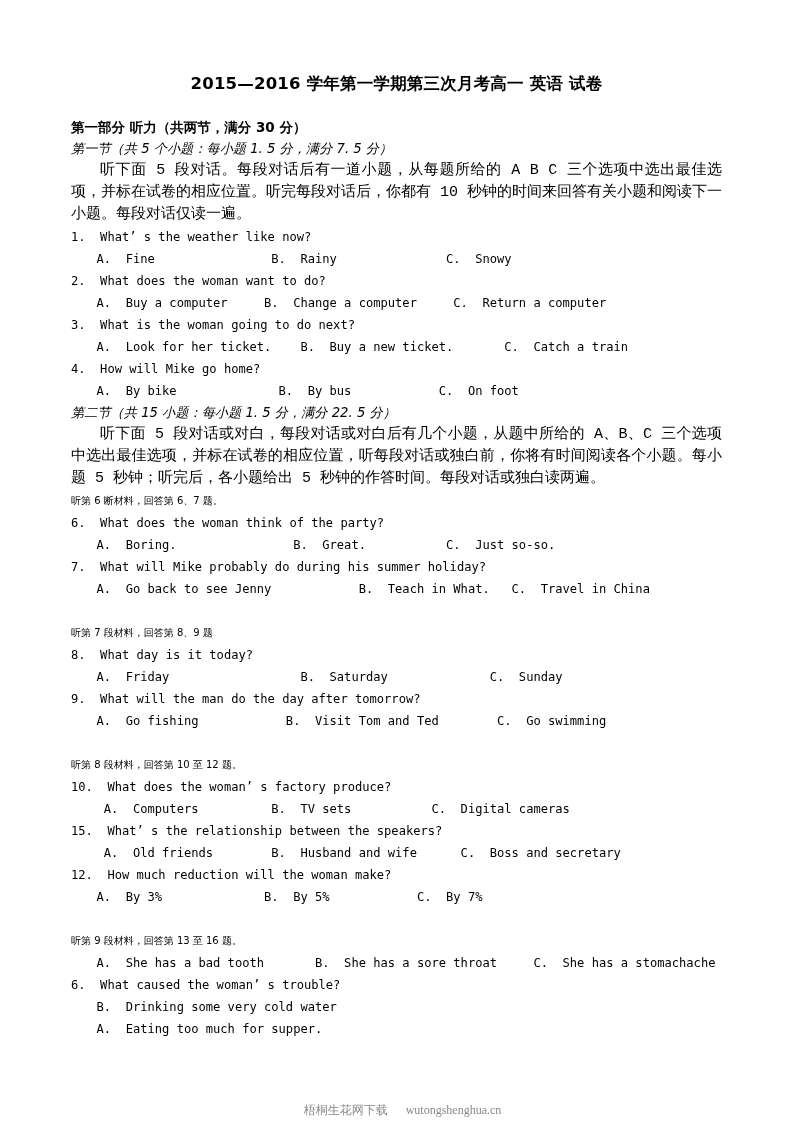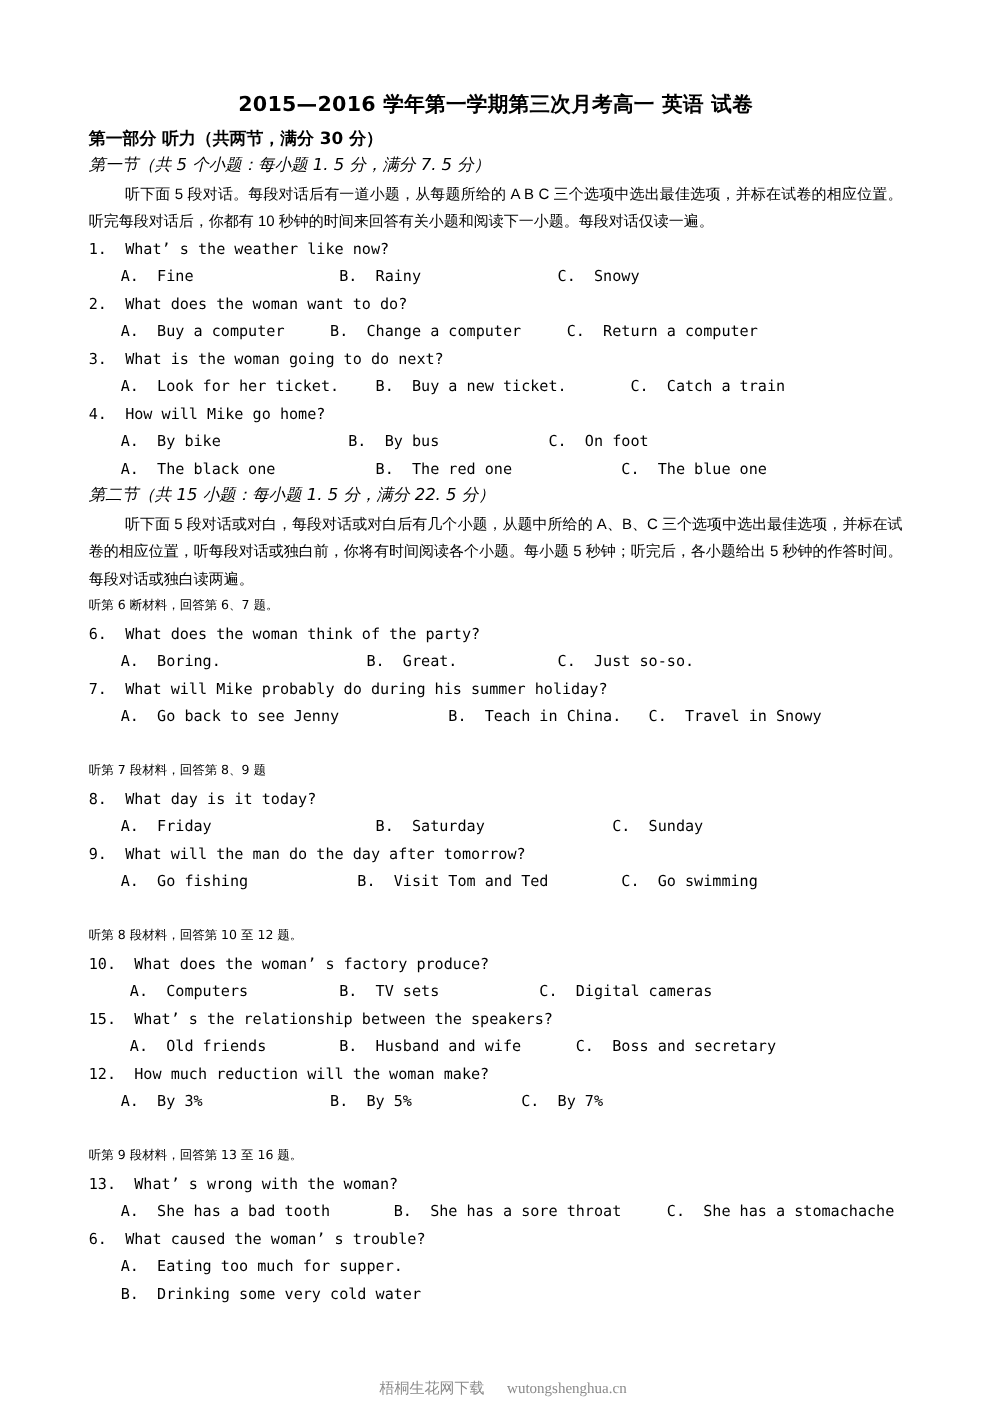--- a/index.html
+++ b/index.html
@@ -32,42 +32,42 @@
     font-weight: bold;
     font-size: 16.5px;
     letter-spacing: 0.2px;
     line-height: 24px;
     white-space: nowrap;
   }
   
   .content {
     position: absolute;
     left: 71px;
-    top: 100px;
+    top: 116px;
     width: 655px;
   }
   .sec-head {
     font-family: "DejaVu Sans", "Liberation Sans", sans-serif;
     font-weight: bold;
     font-size: 13.5px;
     line-height: 22px;
     white-space: nowrap;
     margin: 0;
   }
   .cn-line {
     font-family: "DejaVu Sans", "Liberation Sans", sans-serif;
     font-size: 13.2px;
     line-height: 22px;
     white-space: nowrap;
     margin: 0;
     font-style: italic;
   }
   .cn-para {
-    font-family: Liberation Sans, sans-serif;
-    font-size: 12px;
+    font-family: Liberation Mono, monospace;
+    font-size: 15px;
     line-height: 22px;
     margin: 0;
     text-align: justify;
     text-align-last: left;
     text-justify: inter-character;
     width: 651px;
     text-indent: 29px;
   }
   .cn-head {
     font-family: "DejaVu Sans", "Liberation Sans", sans-serif;
@@ -130,31 +130,30 @@
 
     <p class="q-line">2.  What does the woman want to do?</p>
     <p class="opt-line">  A.  Buy a computer     B.  Change a computer     C.  Return a computer</p>
 
     <p class="q-line">3.  What is the woman going to do next?</p>
     <p class="opt-line">  A.  Look for her ticket.    B.  Buy a new ticket.       C.  Catch a train</p>
 
     <p class="q-line">4.  How will Mike go home?</p>
     <p class="opt-line">  A.  By bike              B.  By bus            C.  On foot</p>
 
-    <p class="opt-line">  A.  The black one           B.  The red one            C.  The blue one</p>
 
     <p class="cn-line">第二节（共 15 小题：每小题 1. 5 分，满分 22. 5 分）</p>
 
     <p class="cn-para">听下面 5 段对话或对白，每段对话或对白后有几个小题，从题中所给的 A、B、C 三个选项中选出最佳选项，并标在试卷的相应位置，听每段对话或独白前，你将有时间阅读各个小题。每小题 5 秒钟；听完后，各小题给出 5 秒钟的作答时间。每段对话或独白读两遍。</p>
 
     <p class="cn-head">听第 6 断材料，回答第 6、7 题。</p>
     <p class="q-line">6.  What does the woman think of the party?</p>
     <p class="opt-line">  A.  Boring.                B.  Great.           C.  Just so-so.</p>
     <p class="q-line">7.  What will Mike probably do during his summer holiday?</p>
-    <p class="opt-line">  A.  Go back to see Jenny            B.  Teach in China.   C.  Travel in Snowy</p>
+    <p class="opt-line">  A.  Go back to see Jenny            B.  Teach in What.   C.  Travel in China</p>
 
     <div class="gap"></div>
 
     <p class="cn-head">听第 7 段材料，回答第 8、9 题</p>
     <p class="q-line">8.  What day is it today?</p>
     <p class="opt-line">  A.  Friday                  B.  Saturday              C.  Sunday</p>
     <p class="q-line">9.  What will the man do the day after tomorrow?</p>
     <p class="opt-line">  A.  Go fishing            B.  Visit Tom and Ted        C.  Go swimming</p>
 
     <div class="gap"></div>
@@ -163,25 +162,24 @@
     <p class="q-line">10.  What does the woman’ s factory produce?</p>
     <p class="opt-line">   A.  Computers          B.  TV sets           C.  Digital cameras</p>
     <p class="q-line">15.  What’ s the relationship between the speakers?</p>
     <p class="opt-line">   A.  Old friends        B.  Husband and wife      C.  Boss and secretary</p>
     <p class="q-line">12.  How much reduction will the woman make?</p>
     <p class="opt-line">  A.  By 3%              B.  By 5%            C.  By 7%</p>
 
     <div class="gap"></div>
 
     <p class="cn-head">听第 9 段材料，回答第 13 至 16 题。</p>
-    <p class="q-line">13.  What’ s wrong with the woman?</p>
     <p class="opt-line">  A.  She has a bad tooth       B.  She has a sore throat     C.  She has a stomachache</p>
     <p class="q-line">6.  What caused the woman’ s trouble?</p>
+    <p class="opt-line">  B.  Drinking some very cold water</p>
     <p class="opt-line">  A.  Eating too much for supper.</p>
-    <p class="opt-line">  B.  Drinking some very cold water</p>
 
   </div>
 
   <div class="footer">
     <span class="cn">梧桐生花网下载</span><span class="url">      </span><span class="url">wutongshenghua.cn</span>
   </div>
 
 </div>
 
 </body></html>

